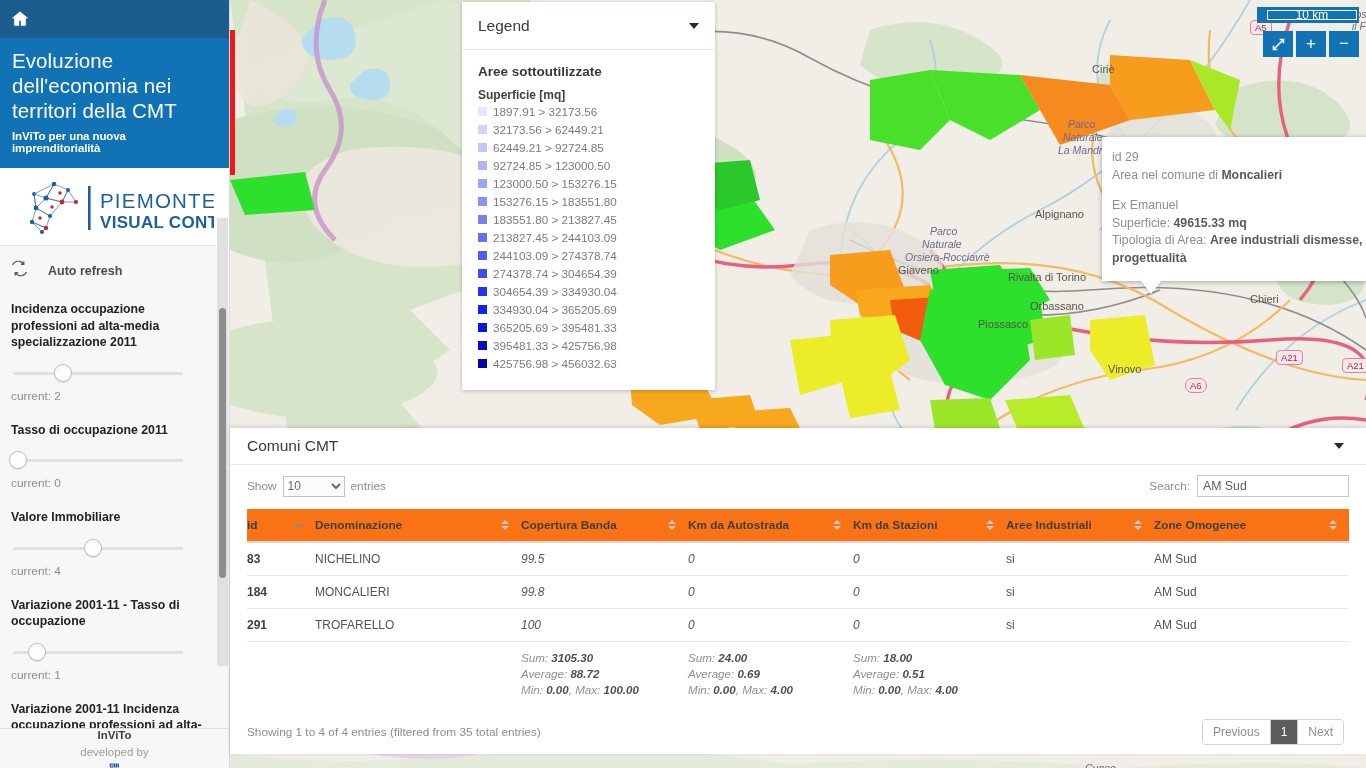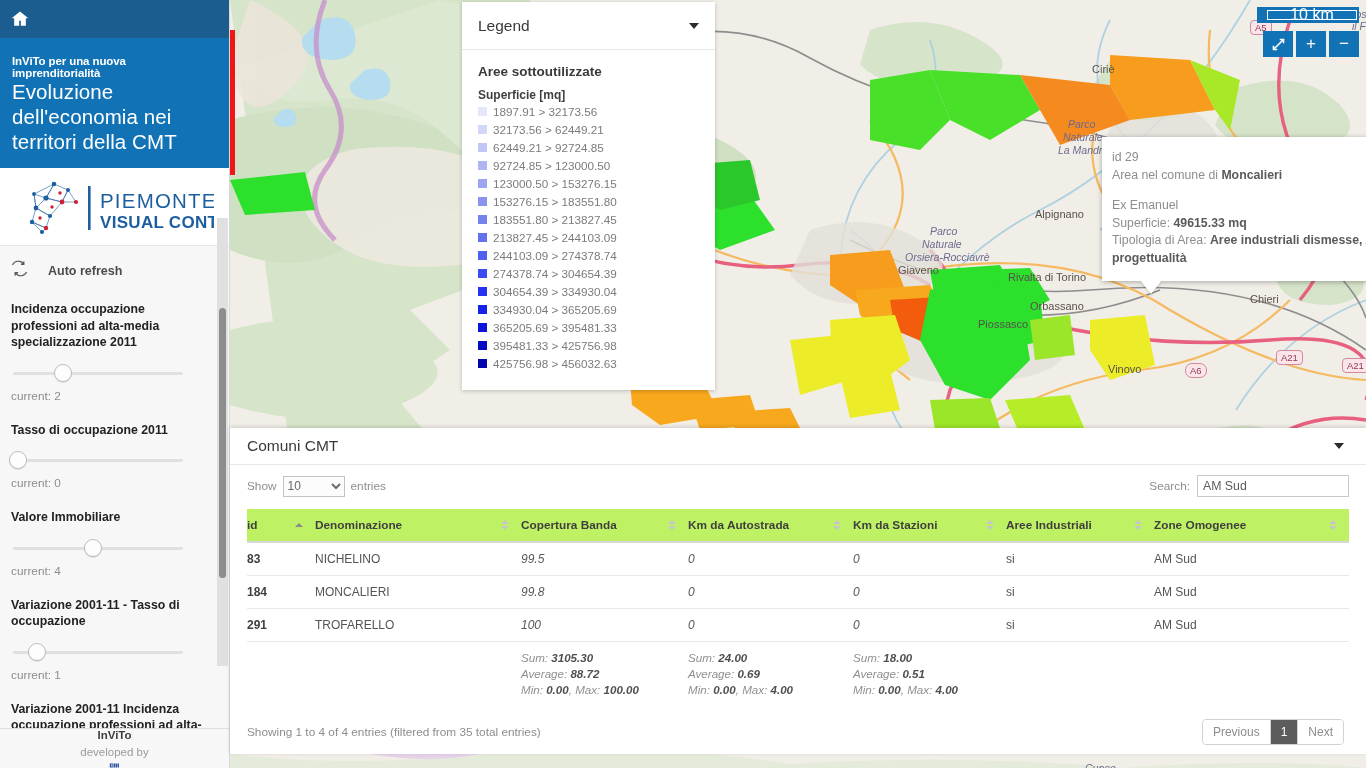--- a/index.html
+++ b/index.html
@@ -165,21 +165,21 @@
 
   
   #scalebar {
     position:absolute; right:7px; top:7px; width:102px; height:16px;
     border:2px solid #1173b6; background:#1173b6;
     display:flex; align-items:center; justify-content:center;
   }
   #scalebar .inner {
     width:104px; height:10px; border:1px solid #ffffff;
     display:flex; align-items:center; justify-content:center;
-    color:#ffffff; font-size:16px;margin-left:8px;
+    color:#ffffff; font-size:12px;margin-left:8px;
   }
   #mapbtns { position:absolute; right:7px; top:31px; display:flex; gap:3px; }
   .mapbtn {
     width:30px; height:26px; background:#1173b6; color:#ffffff;
     display:flex; align-items:center; justify-content:center;
     font-size:17px; cursor:pointer; user-select:none;
   }
 
   
   #tablepanel {
@@ -205,21 +205,21 @@
   .search-box { display:flex; align-items:center; gap:7px; font-size:11.8px; color:#8d8d8d;justify-content:flex-end; }
   .search-box input {
     width:152px; height:22px; font-size:12.3px; color:#5d5d5d;
     font-family:"Liberation Sans", sans-serif;
     border:1px solid #c9c9c9; background:#fff; padding:0 5px;
   }
   table { width:1102px; margin:6px 17px 0 17px; border-collapse:collapse; }
   thead th {
     font-size:11.8px; font-weight:bold; color:#3f3f3f; text-align:left;
     padding:9px 0 9px 0; border-bottom:2px solid #d8d8d8;
-    position:relative; background:#bef264;
+    position:relative; background:#f97316;
   }
   th .srt {
     position:absolute; right:12px; top:50%; transform:translateY(-50%);
     display:flex; flex-direction:column; gap:2px; cursor:pointer;
   }
   th .srt i {
     display:block; width:0;height:0;border-left:4px solid transparent;
     border-right:4px solid transparent;
   }
   th .srt i.up   { border-bottom:4px solid #c6c6c6; }
@@ -259,22 +259,22 @@
 
     <div id="topbar">
       <span>
         <svg class="home-icon" viewBox="0 0 24 24" fill="#ffffff" aria-hidden="true">
           <path d="M12 3 L2 11 h3 v9 h6 v-6 h2 v6 h6 v-9 h3 Z"></path>
         </svg>
       </span>
     </div>
 
     <div id="title-block">
+      <div id="app-title">Evoluzione dell'economia nei territori della CMT</div>
       <div id="app-subtitle">InViTo per una nuova imprenditorialità</div>
-      <div id="app-title">Evoluzione dell'economia nei territori della CMT</div>
     </div>
 
     <div id="logo-block">
       <svg width="198" height="62" viewBox="0 0 198 62">
         <g stroke="#1d5f9e" stroke-width="0.7" fill="none" opacity="0.85">
           <path d="M38 8 L52 14 L46 26 L30 22 Z M30 22 L20 32 L34 40 L46 26 Z M20 32 L16 46 L30 52 L34 40 Z M52 14 L60 26 L46 26 Z M16 46 L26 56 L30 52 Z M38 8 L30 22 L18 18 Z M18 18 L20 32 Z"></path>
         </g>
         <g fill="#1d5f9e">
           <circle cx="38" cy="8" r="2.3"></circle>
             <circle cx="52" cy="14" r="2"></circle>
@@ -502,21 +502,21 @@
     </svg>
 
     <div class="red-strip"></div>
 
     <div id="map-labels">
         <div class="mshield" style="left: 298px; top: 175px;">A32</div>
         <div class="mshield" style="left: 402px; top: 187px;">A32</div>
         <div class="mshield" style="left: 1020px; top: 20px;">A5</div>
         <div class="mshield" style="left: 1046px; top: 350px;">A21</div>
         <div class="mshield" style="left: 1112px; top: 358px;">A21</div>
-        <div class="mshield" style="left: 955px; top: 363px; border-radius: 7px;">A6</div>
+        <div class="mshield" style="left: 955px; top: 378px; border-radius: 7px;">A6</div>
         <div class="mlabel" style="font-size: 11px; left: 862px; top: 63px;">Ciriè</div>
         <div class="mlabel" style="font-size: 11px; left: 805px; top: 208px;">Alpignano</div>
         <div class="mlabel" style="font-size: 11px; left: 668px; top: 264px;">Giaveno</div>
         <div class="mlabel" style="font-size: 11px; left: 778px; top: 271px;">Rivalta di Torino</div>
         <div class="mlabel" style="font-size: 11px; left: 800px; top: 300px;">Orbassano</div>
         <div class="mlabel" style="font-size: 11px; left: 748px; top: 318px;">Piossasco</div>
         <div class="mlabel" style="font-size: 11px; left: 878px; top: 363px;">Vinovo</div>
         <div class="mlabel" style="font-size: 11px; left: 1020px; top: 293px;">Chieri</div>
         <div class="mlabel ital" style="font-size: 10.5px; left: 838px; top: 118px;">Parco</div>
         <div class="mlabel ital" style="font-size: 10.5px; left: 833px; top: 131px;">Naturale</div>

